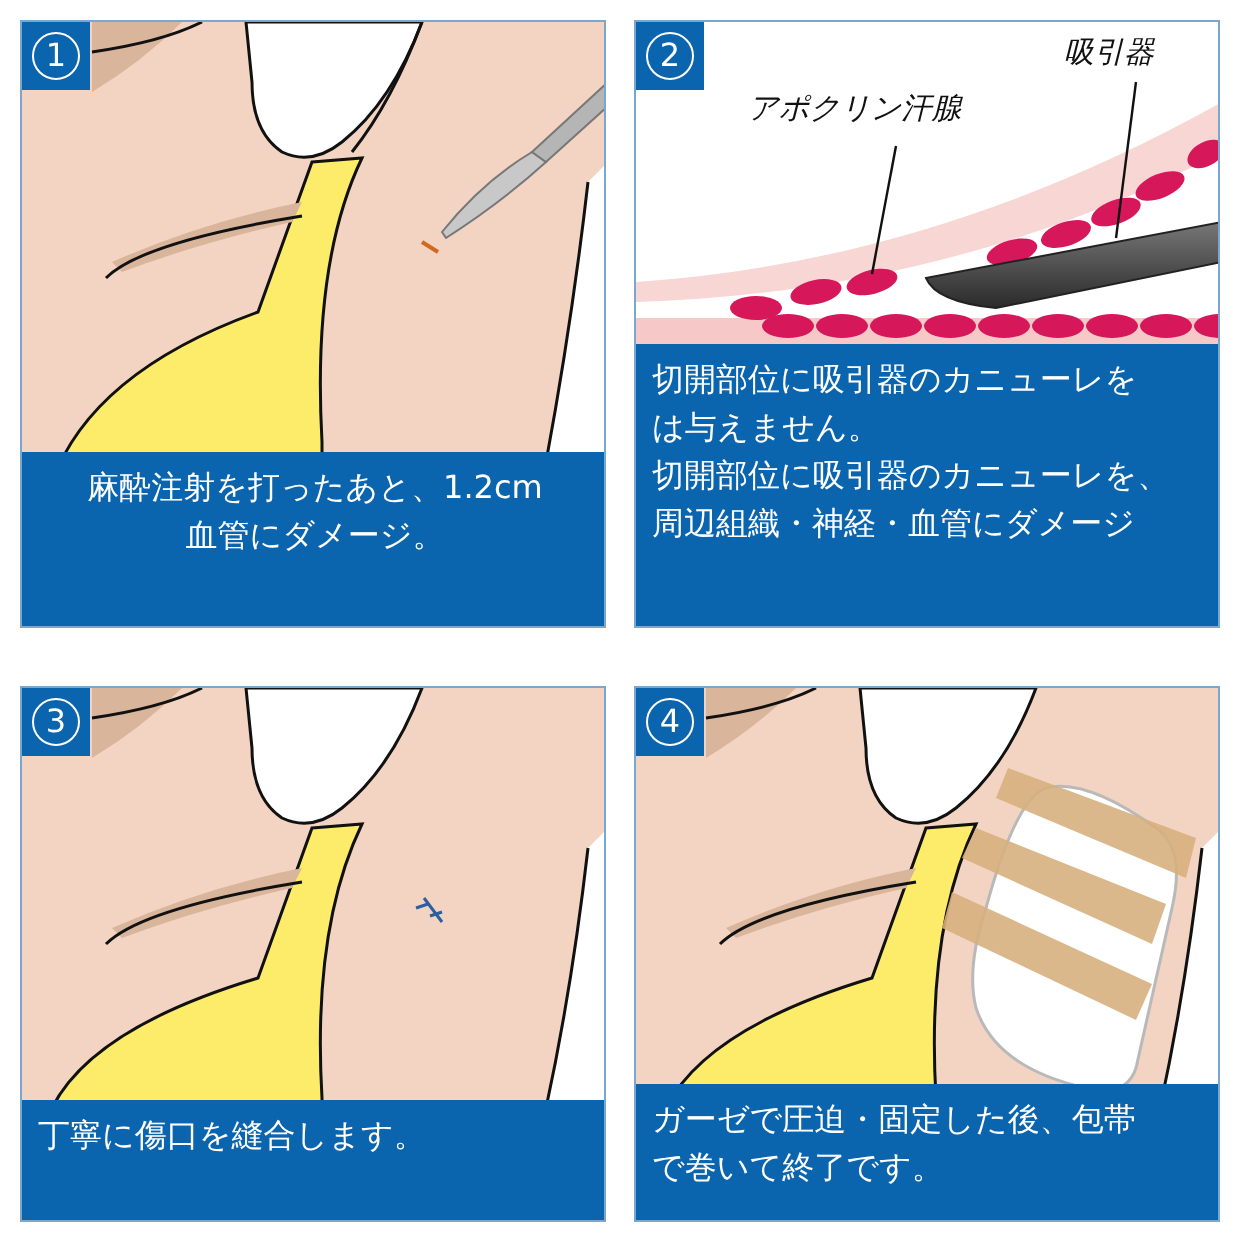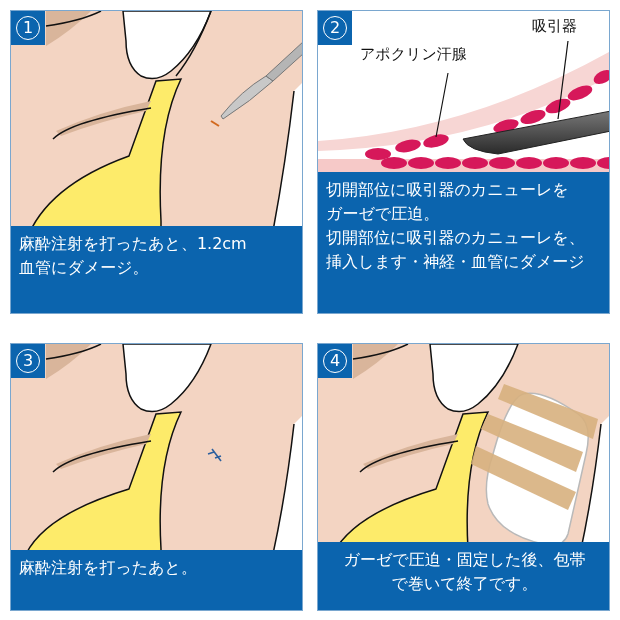--- a/index.html
+++ b/index.html
@@ -11,26 +11,26 @@
   .p3 { left: 10px; top: 343px; height: 268px; }
   .p4 { left: 317px; top: 343px; height: 268px; }
   .art { position: absolute; left: 0; top: 0; width: 100%; }
   .art svg { display: block; }
   .badge { position: absolute; left: 0; top: 0; width: 34px; height: 34px; background: #0b64ae; z-index: 3;
            display: flex; align-items: center; justify-content: center; }
   .badge .circ { width: 24px; height: 24px; border: 1.5px solid #fff; border-radius: 50%; box-sizing: border-box;
                  color: #fff; font-size: 16px; line-height: 21px; text-align: center; }
   .caption { position: absolute; left: 0; right: 0; bottom: 0; background: #0b64ae; color: #ffffff;
              font-size: 16px; line-height: 24px; padding: 6px 6px 6px 8px; box-sizing: border-box; z-index: 2; }
-  .p1 .caption { height: 87px; }
+  .p1 .caption { height: 87px; text-align: center; }
   .p2 .caption { height: 141px; }
   .p3 .caption { height: 60px; }
-  .p4 .caption { height: 68px; text-align: center; }
+  .p4 .caption { height: 68px; }
   .caption .line { display: block; white-space: nowrap; }
-  .label { position: absolute; color: #111; font-size: 15px; z-index: 3; white-space: nowrap; }
+  .label { position: absolute; color: #111; font-size: 15px; z-index: 3; white-space: nowrap; font-style: italic; }
 </style>
 </head>
 <body>
 
 <div class="panel p1">
   <div class="art">
     <svg width="293" height="230" viewBox="0 0 293 230">
       <rect width="293" height="230" fill="#f3d4c2"></rect>
 
       <path d="M35 0 L80 0 Q60 20 35 35 Z" fill="#d9b59b"></path>
@@ -97,30 +97,30 @@
           <stop offset="0" stop-color="#777"></stop>
             <stop offset="1" stop-color="#2a2a2a"></stop>
         </linearGradient>
       </defs>
       <path d="M145 128 L293 100 L293 120 L180 143 Q150 140 145 128 Z" fill="url(#cg)" stroke="#222" stroke-width="1"></path>
 
       <line x1="130" y1="62" x2="118" y2="126" stroke="#111" stroke-width="1.2"></line>
       <line x1="250" y1="30" x2="240" y2="108" stroke="#111" stroke-width="1.2"></line>
     </svg>
   </div>
-  <div class="label" style="left:42px; top:34px;">アポクリン汗腺</div>
+  <div class="label" style="left:56px; top:34px;">アポクリン汗腺</div>
   <div class="label" style="left:214px; top:6px;">吸引器</div>
   <div class="badge">
     <div class="circ">2</div>
   </div>
   <div class="caption">
     <span class="line">切開部位に吸引器のカニューレを</span>
-    <span class="line">ガーゼで圧迫。</span>
+    <span class="line">は与えません。</span>
     <span class="line">切開部位に吸引器のカニューレを、</span>
-    <span class="line">挿入します・神経・血管にダメージ</span>
+    <span class="line">周辺組織・神経・血管にダメージ</span>
   </div>
 </div>
 
 <div class="panel p3">
   <div class="art">
     <svg width="293" height="210" viewBox="0 0 293 210">
       <rect width="293" height="210" fill="#f3d4c2"></rect>
       <path d="M35 0 L80 0 Q60 20 35 35 Z" fill="#d9b59b"></path>
       <path d="M35 15 Q70 10 90 0" stroke="#111" stroke-width="1.5" fill="none"></path>
       <path d="M112 0 L200 0 Q185 40 160 60 Q145 72 130 65 Q115 55 115 30 Z" fill="#ffffff" stroke="#111" stroke-width="1.5"></path>
@@ -134,21 +134,21 @@
         <line x1="201" y1="105" x2="210" y2="117"></line>
         <line x1="197" y1="110" x2="203" y2="108"></line>
         <line x1="204" y1="114" x2="210" y2="112"></line>
       </g>
     </svg>
   </div>
   <div class="badge">
     <div class="circ">3</div>
   </div>
   <div class="caption">
-    <span class="line">麻酔注射を打ったあと。</span>
+    <span class="line">丁寧に傷口を縫合します。</span>
   </div>
 </div>
 
 <div class="panel p4">
   <div class="art">
     <svg width="293" height="210" viewBox="0 0 293 210">
       <rect width="293" height="210" fill="#f3d4c2"></rect>
       <path d="M35 0 L80 0 Q60 20 35 35 Z" fill="#d9b59b"></path>
       <path d="M35 15 Q70 10 90 0" stroke="#111" stroke-width="1.5" fill="none"></path>
       <path d="M112 0 L200 0 Q185 40 160 60 Q145 72 130 65 Q115 55 115 30 Z" fill="#ffffff" stroke="#111" stroke-width="1.5"></path>

